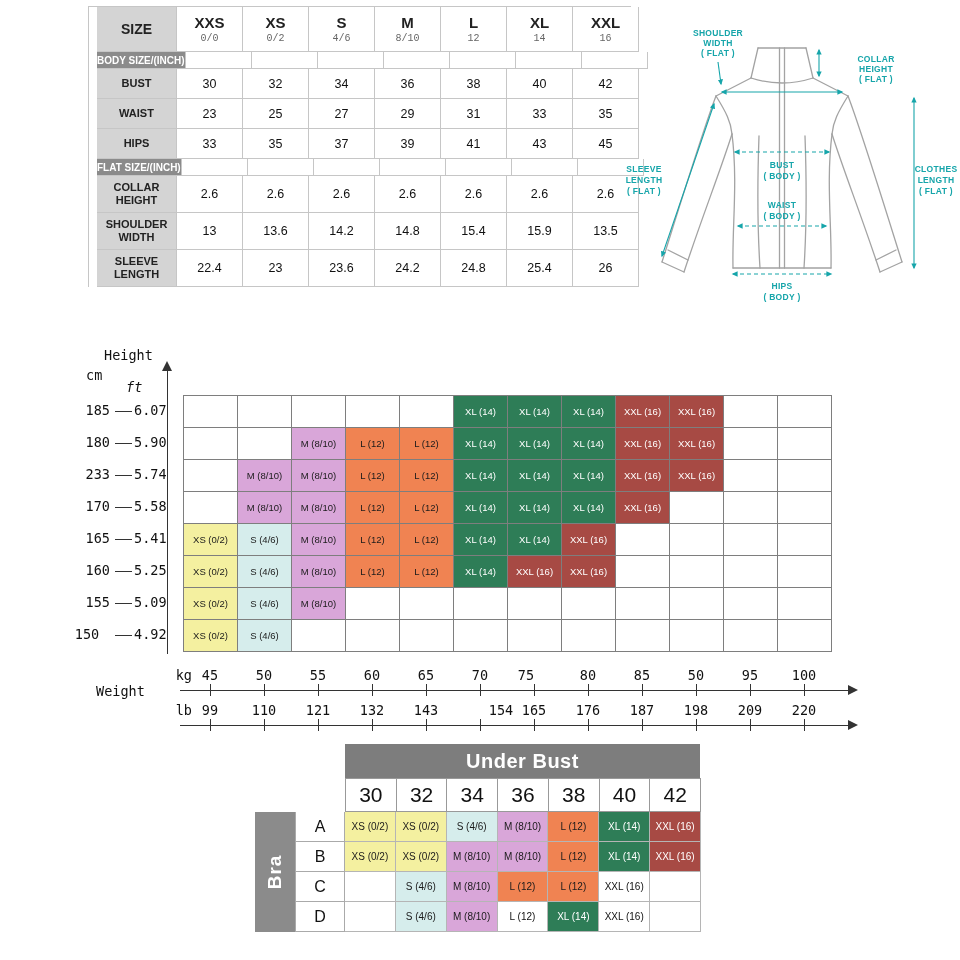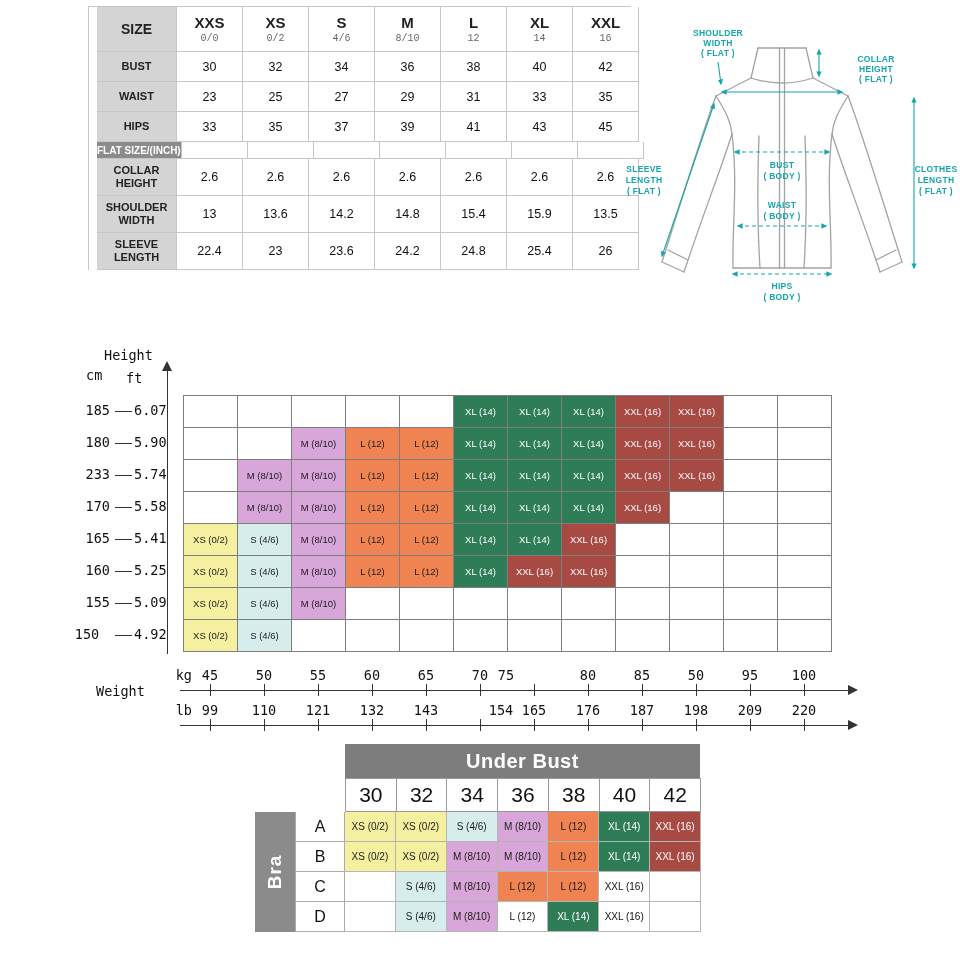--- a/index.html
+++ b/index.html
@@ -32,21 +32,21 @@
   
   .diagram { position:absolute; left:622px; top:22px; width:336px; height:312px; }
   .dlabel { font-family:"Liberation Sans",sans-serif; font-size:8.5px; font-weight:bold;
             fill:#16a5aa; text-anchor:middle; letter-spacing:0.3px; }
 
   
   .growth { position:absolute; left:0; top:345px; width:960px; height:400px; }
   .g-mono { font-family:"DejaVu Sans Mono","Liberation Mono",monospace; font-size:13.5px; color:#111; position:absolute; }
   .g-title { left:104px; top:2px; }
   .g-cmunit { left:86px; top:22px; }
-  .g-ftunit { left:126px; top:25px; }
+  .g-ftunit { left:126px; top:34px;font-style:italic; }
   .g-weight { left:96px; top:338px; }
   .g-kgunit { left:156px; top:322px; width:36px; text-align:right; }
   .g-lbunit { left:156px; top:357px; width:36px; text-align:right; }
   .g-cm-label { left:64px; width:46px; text-align:right; }
   .g-ft-label { left:134px; width:52px; text-align:left; }
   .g-kg-label, .g-lb-label { width:54px; text-align:center; }
   .g-yline { position:absolute; left:167px; top:26px; width:1px; height:283px; background:#333; }
   .g-yarrow { position:absolute; left:162px; top:16px; width:0; height:0;
               border-left:5px solid transparent; border-right:5px solid transparent; border-bottom:10px solid #333; }
   .g-ydash { position:absolute; left:115px; width:17px; height:1px; background:#333; }
@@ -109,20 +109,30 @@
           <div class="st-hname">XL</div>
           <div class="st-hnum">14</div>
         </div>
         <div class="st-hcell">
           <div class="st-hname">XXL</div>
           <div class="st-hnum">16</div>
         </div>
       </div>
   </div>
   <div id="st-body">
+      <div class="st-row st-band-row">
+        <div class="st-band">BODY SIZE/(INCH)</div>
+        <div class="st-cell"></div>
+        <div class="st-cell"></div>
+        <div class="st-cell"></div>
+        <div class="st-cell"></div>
+        <div class="st-cell"></div>
+        <div class="st-cell"></div>
+        <div class="st-cell"></div>
+      </div>
       <div class="st-row h30">
         <div class="st-label">BUST</div>
         <div class="st-cell">30</div>
         <div class="st-cell">32</div>
         <div class="st-cell">34</div>
         <div class="st-cell">36</div>
         <div class="st-cell">38</div>
         <div class="st-cell">40</div>
         <div class="st-cell">42</div>
       </div>
@@ -407,21 +417,21 @@
       <div class="g-xtick" style="left: 372px; top: 339px;"></div>
       <div class="g-xtick" style="left: 372px; top: 374px;"></div>
       <div class="g-mono g-kg-label" style="left: 399px; top: 322px;">65</div>
       <div class="g-mono g-lb-label" style="left: 399px; top: 357px;">143</div>
       <div class="g-xtick" style="left: 426px; top: 339px;"></div>
       <div class="g-xtick" style="left: 426px; top: 374px;"></div>
       <div class="g-mono g-kg-label" style="left: 453px; top: 322px;">70</div>
       <div class="g-mono g-lb-label" style="left: 474px; top: 357px;">154</div>
       <div class="g-xtick" style="left: 480px; top: 339px;"></div>
       <div class="g-xtick" style="left: 480px; top: 374px;"></div>
-      <div class="g-mono g-kg-label" style="left: 479px; top: 322px;">75</div>
+      <div class="g-mono g-kg-label" style="left: 499px; top: 322px;">75</div>
       <div class="g-mono g-lb-label" style="left: 507px; top: 357px;">165</div>
       <div class="g-xtick" style="left: 534px; top: 339px;"></div>
       <div class="g-xtick" style="left: 534px; top: 374px;"></div>
       <div class="g-mono g-kg-label" style="left: 561px; top: 322px;">80</div>
       <div class="g-mono g-lb-label" style="left: 561px; top: 357px;">176</div>
       <div class="g-xtick" style="left: 588px; top: 339px;"></div>
       <div class="g-xtick" style="left: 588px; top: 374px;"></div>
       <div class="g-mono g-kg-label" style="left: 615px; top: 322px;">85</div>
       <div class="g-mono g-lb-label" style="left: 615px; top: 357px;">187</div>
       <div class="g-xtick" style="left: 642px; top: 339px;"></div>

